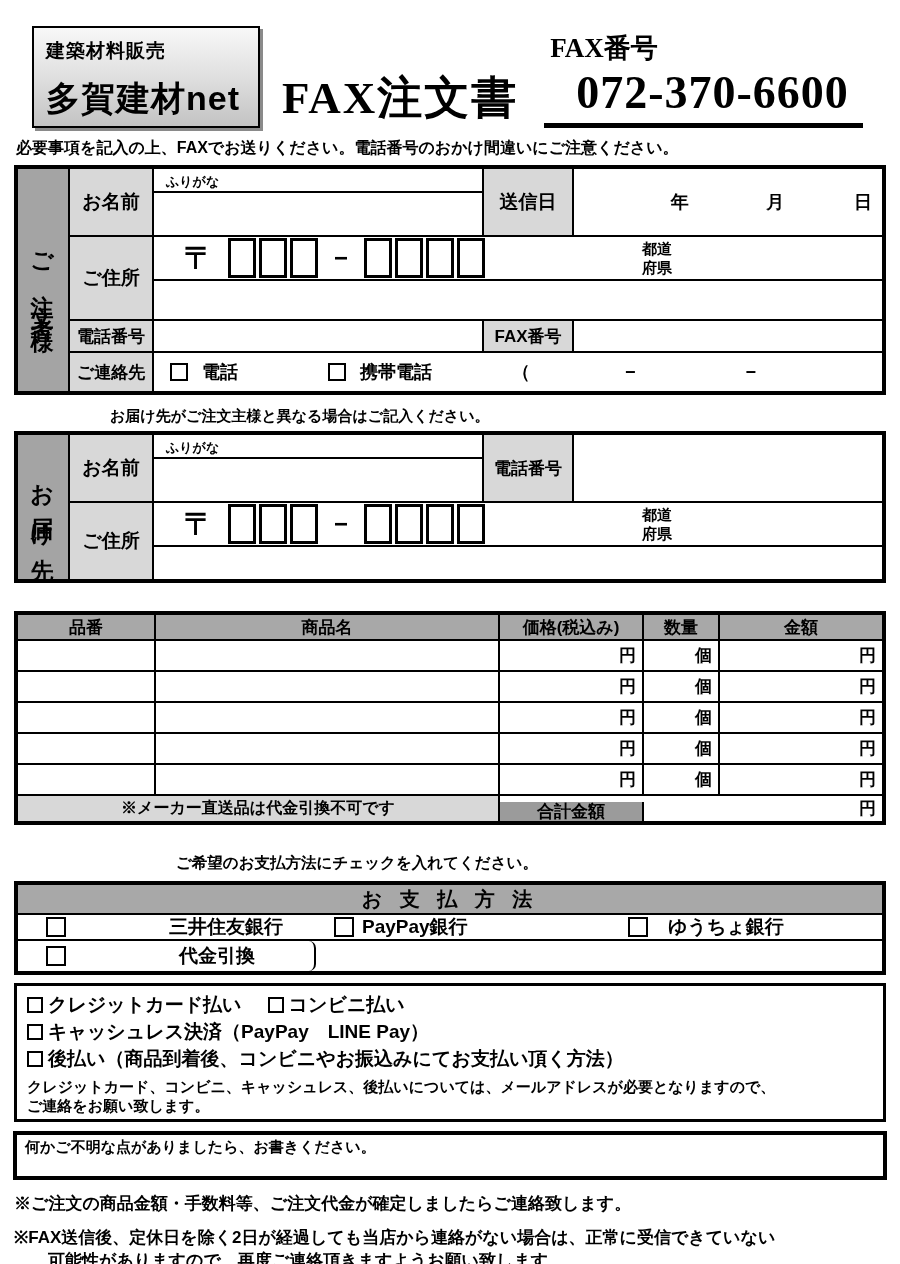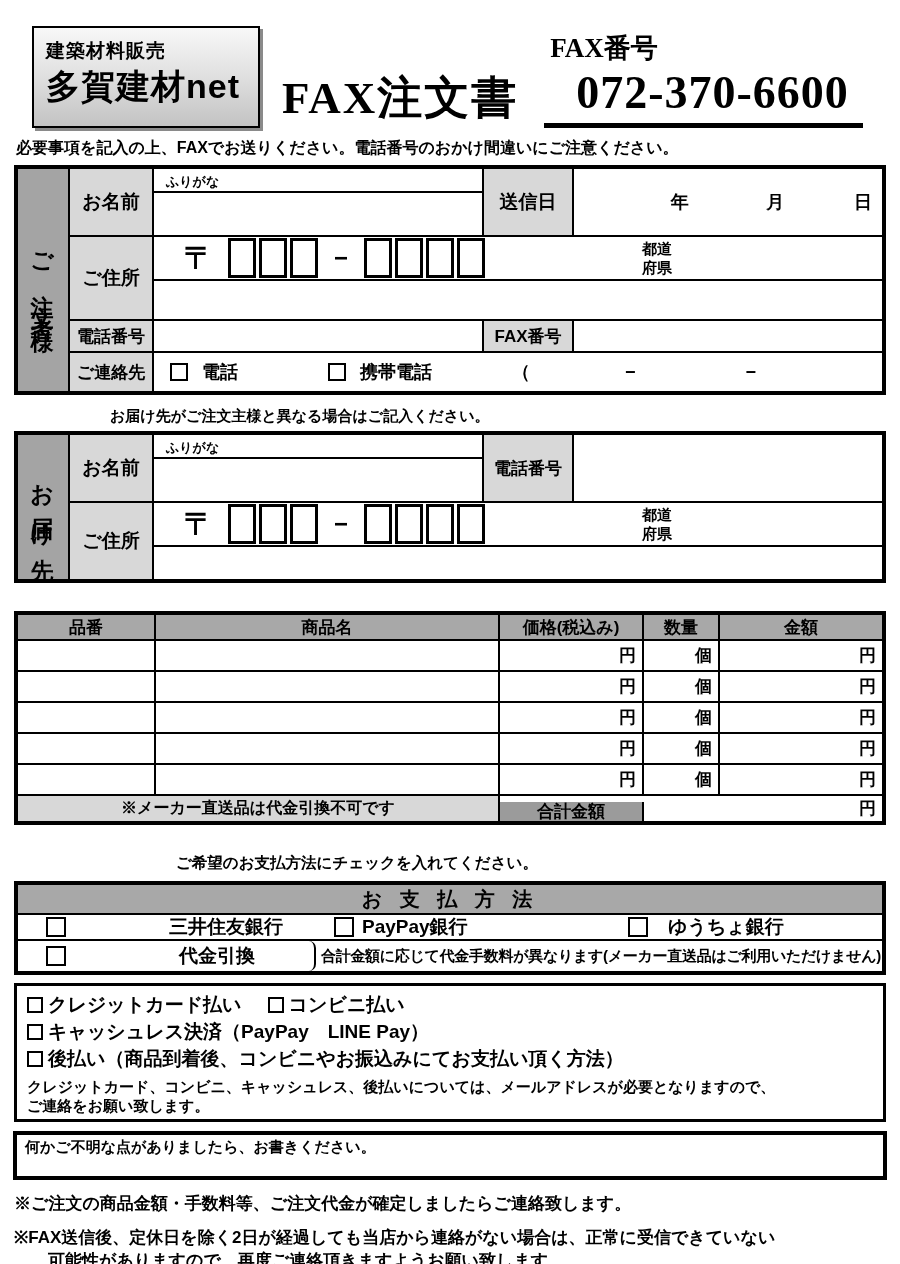--- a/index.html
+++ b/index.html
@@ -14,21 +14,21 @@
   .header { display: flex; align-items: flex-end; padding: 24px 0 0 32px; }
   .logo-box {
     width: 228px; height: 102px;
     border: 2px solid #000;
     background: linear-gradient(180deg, #f8f8f8 0%, #e2e2e2 45%, #c3c3c3 100%);
     box-shadow: 3px 3px 0 #8a8a8a;
     padding: 10px 10px 0 12px;
     flex: 0 0 auto;
   }
   .logo-top { font-size: 19px; letter-spacing: 1px; }
-  .logo-main { font-size: 34px; margin-top: 0; letter-spacing: 1px; }
+  .logo-main { font-size: 34px; margin-top: 12px; letter-spacing: 1px; }
   .doc-title {
     font-family: "Liberation Serif", serif;
     font-size: 45px; letter-spacing: 2px;
     margin: 20px 0 0 22px; flex: 0 0 auto;
   }
   .fax-block { margin: 6px 0 0 26px; }
   .fax-label { font-family: "Liberation Serif", serif; font-size: 27px; margin-left: 6px; }
   .fax-number-wrap { border-bottom: 5px solid #000; padding: 0 14px 4px 32px; }
   .fax-number { font-family: "Liberation Serif", serif; font-size: 46px; letter-spacing: 1px; }
   
@@ -268,21 +268,20 @@
     <span class="bank-g g3">
       <span class="cbx"></span>
       <span class="bank-lbl">ゆうちょ銀行</span>
     </span>
   </div>
 
   <div class="cod-cell br">
     <span class="cbx"></span>
     <span class="cod-lbl">代金引換</span>
   </div>
-  <div class="cod-note">合計金額に応じて代金手数料が異なります(メーカー直送品はご利用いただけません)</div>
 </div>
 
 <div class="other-box">
   <div class="opt-line">
     <span class="opt">
       <span class="cbx"></span>
       <span>クレジットカード払い</span>
     </span>
     <span class="opt">
       <span class="cbx"></span>

